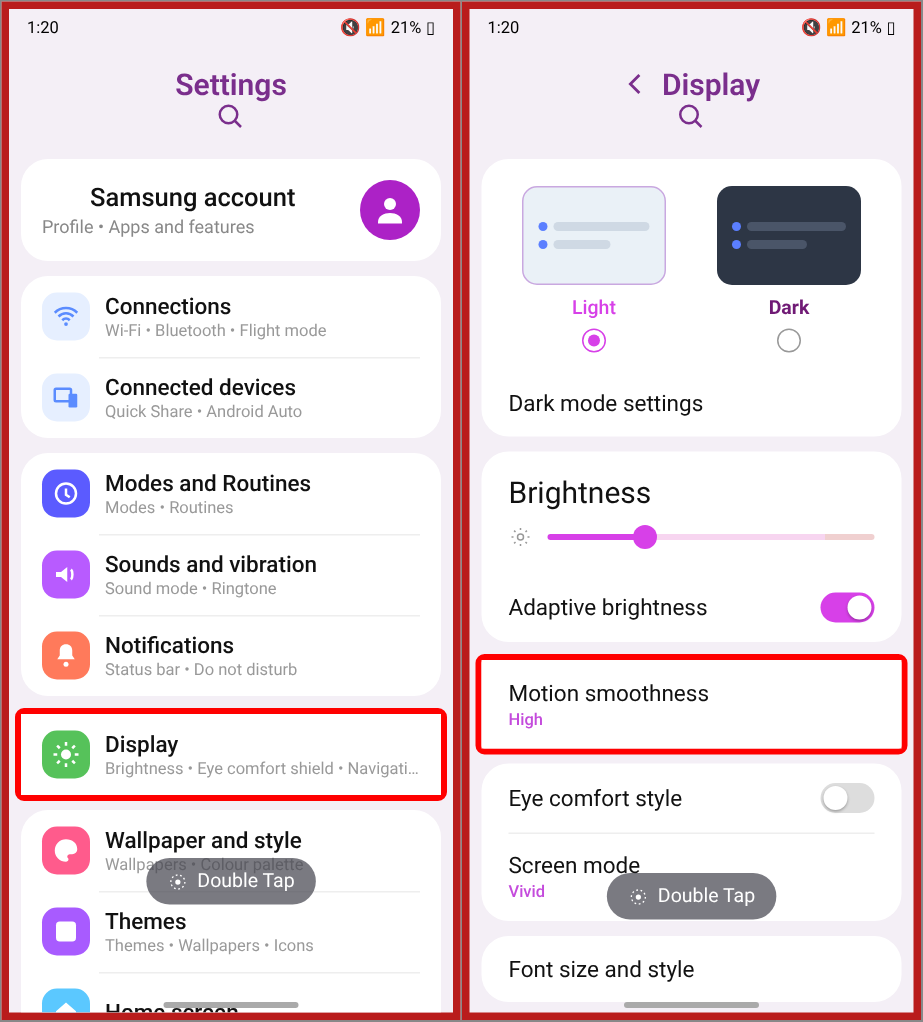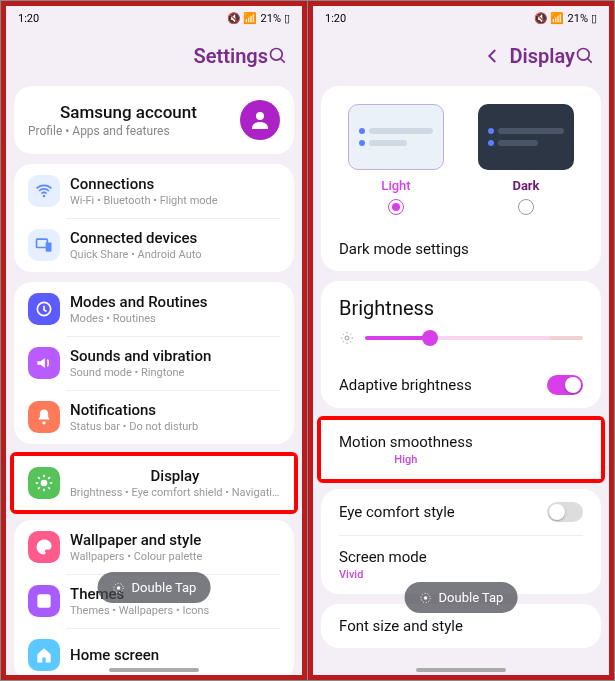--- a/index.html
+++ b/index.html
@@ -3,42 +3,42 @@
 <meta charset="utf-8">
 <style>
   * { box-sizing: border-box; margin: 0; padding: 0; }
   html, body { width: 615px; height: 681px; font-family: -apple-system, Roboto, "Segoe UI", Arial, sans-serif; background: #888; }
   body { display: flex; gap: 1px; padding: 1px; }
   .phone { width: 306px; height: 679px; background: #f4eff6; overflow: hidden; position: relative; display: flex; flex-direction: column; border: 5px solid #b91c1c; }
 
   .statusbar { height: 24px; display: flex; justify-content: space-between; align-items: center; padding: 0 12px; font-size: 11px; color: #000; }
   .statusbar .right { display: flex; align-items: center; gap: 3px; }
 
-  .header { display: flex; align-items: center; justify-content: flex-end; padding: 14px 14px 18px 14px; }
+  .header { display: flex; align-items: center; justify-content: flex-end; padding: 14px 14px 18px 14px; flex-direction: column; }
   .header .title { font-size: 20px; font-weight: 600; color: #7a2e8c; }
   .header .back { margin-right: 8px; }
   .header .left { display: flex; align-items: center; }
 
   .card { background: #fff; border-radius: 18px; margin: 0 8px 10px 8px; overflow: hidden; }
 
   .acct { background:#fff; border-radius:18px; margin: 0 8px 10px 8px; padding: 14px 14px; display:flex; justify-content:space-between; align-items:center; }
   .acct .t1 { font-size: 17px; color:#111; font-weight:500;margin-left:32px; }
   .acct .t2 { font-size: 12px; color:#888; margin-top:2px; }
   .avatar { width: 40px; height: 40px; border-radius: 50%; background: #AC22C6; display:flex; align-items:center; justify-content:center; }
   .avatar svg { width:24px; height:24px; }
 
   .row { display:flex; align-items:center; padding: 11px 14px; position:relative; }
   .row + .row::before { content:""; position:absolute; top:0; left:52px; right:14px; height:1px; background:#eee; }
   .icon-wrap { width:32px; height:32px; border-radius:10px; display:flex; align-items:center; justify-content:center; margin-right:10px; flex-shrink:0; }
   .row .txt { flex:1; min-width:0; }
   .row .t1 { font-size:15px; color:#111; font-weight:500; }
   .row .t2 { font-size:11px; color:#999; margin-top:1px; white-space:nowrap; overflow:hidden; text-overflow:ellipsis; }
 
   .hl { border:4px solid #f00; border-radius:6px; margin:-2px 4px 6px 4px; }
-  .hl .card, .hl.card { margin:0;text-align:center; }
+  .hl .card, .hl.card { margin:0; }
 
   .setting { padding: 13px 18px; position:relative; display:flex; align-items:center; justify-content:space-between; }
   .setting + .setting::before { content:""; position:absolute; top:0; left:18px; right:18px; height:1px; background:#eee; }
   .setting .st { font-size:15px; color:#111; }
   .setting .sv { font-size:11px; color:#c44bdc; font-weight:500; margin-top:2px; }
   .toggle { width:36px; height:20px; border-radius:10px; background:#ddd; position:relative; }
   .toggle::after { content:""; position:absolute; width:16px; height:16px; border-radius:50%; background:#fff; top:2px; left:2px; box-shadow:0 1px 2px rgba(0,0,0,0.3); }
   .toggle.on { background:#d740e8; }
   .toggle.on::after { left:18px; }
 

